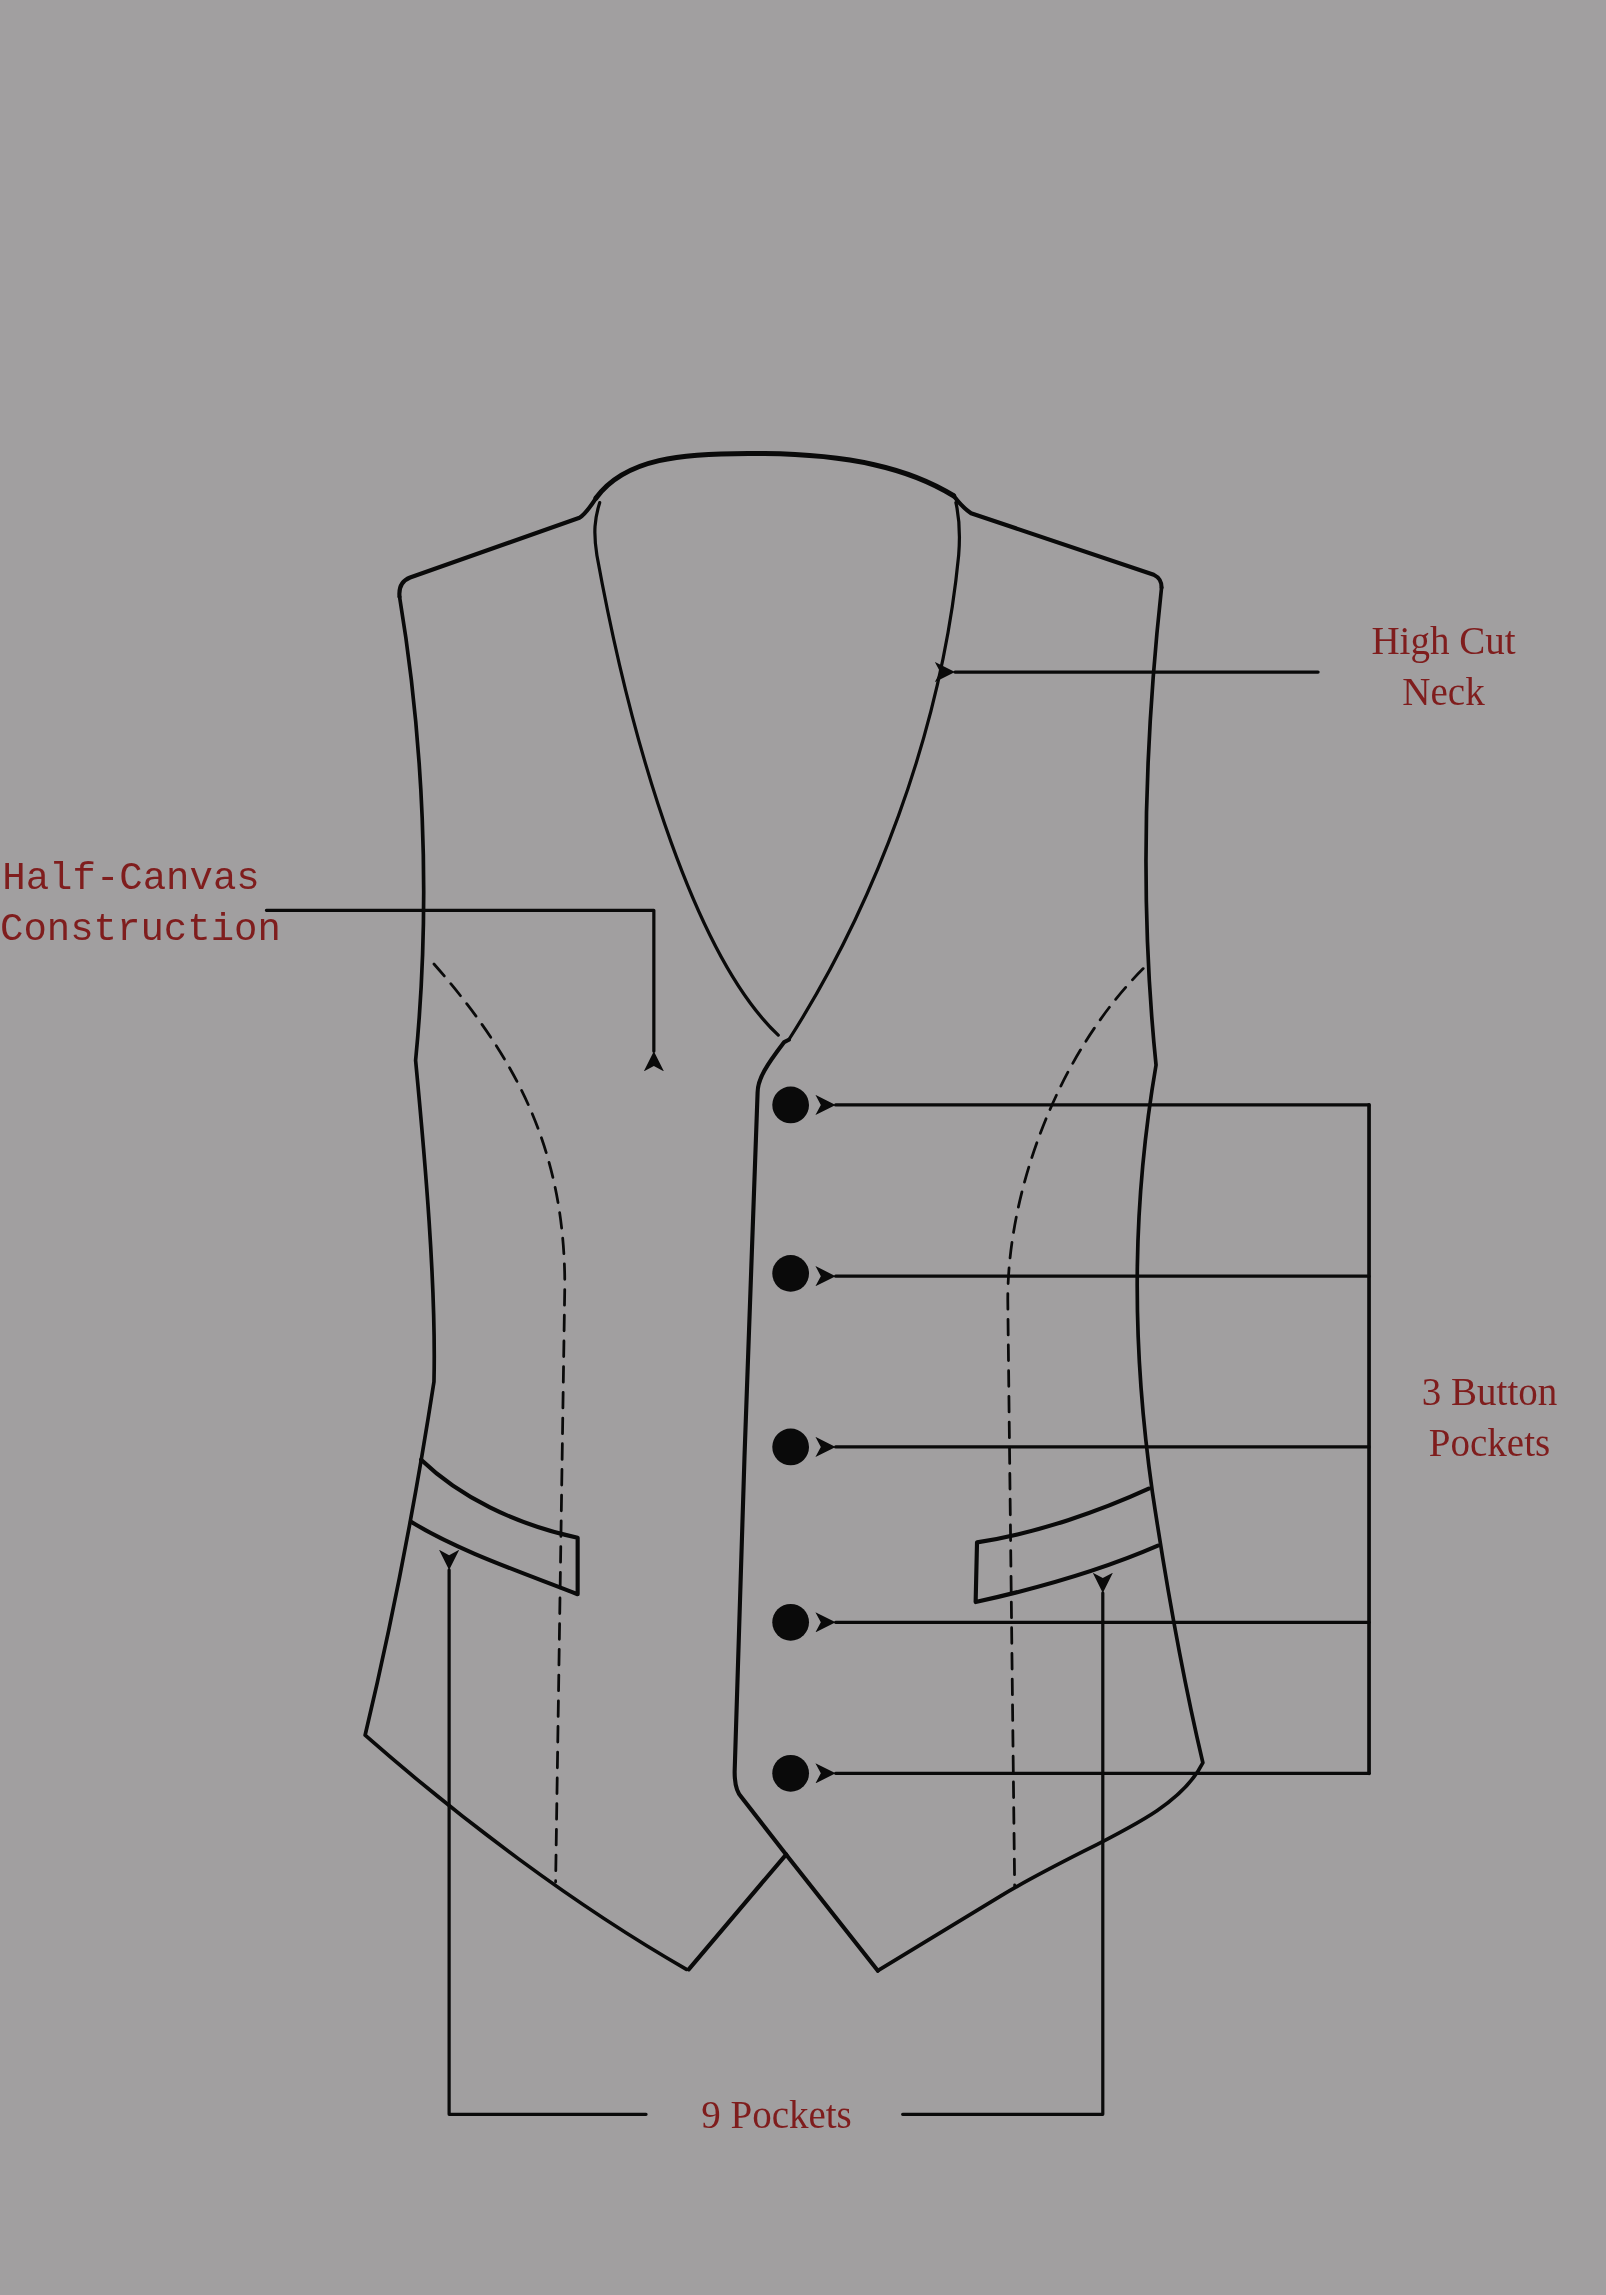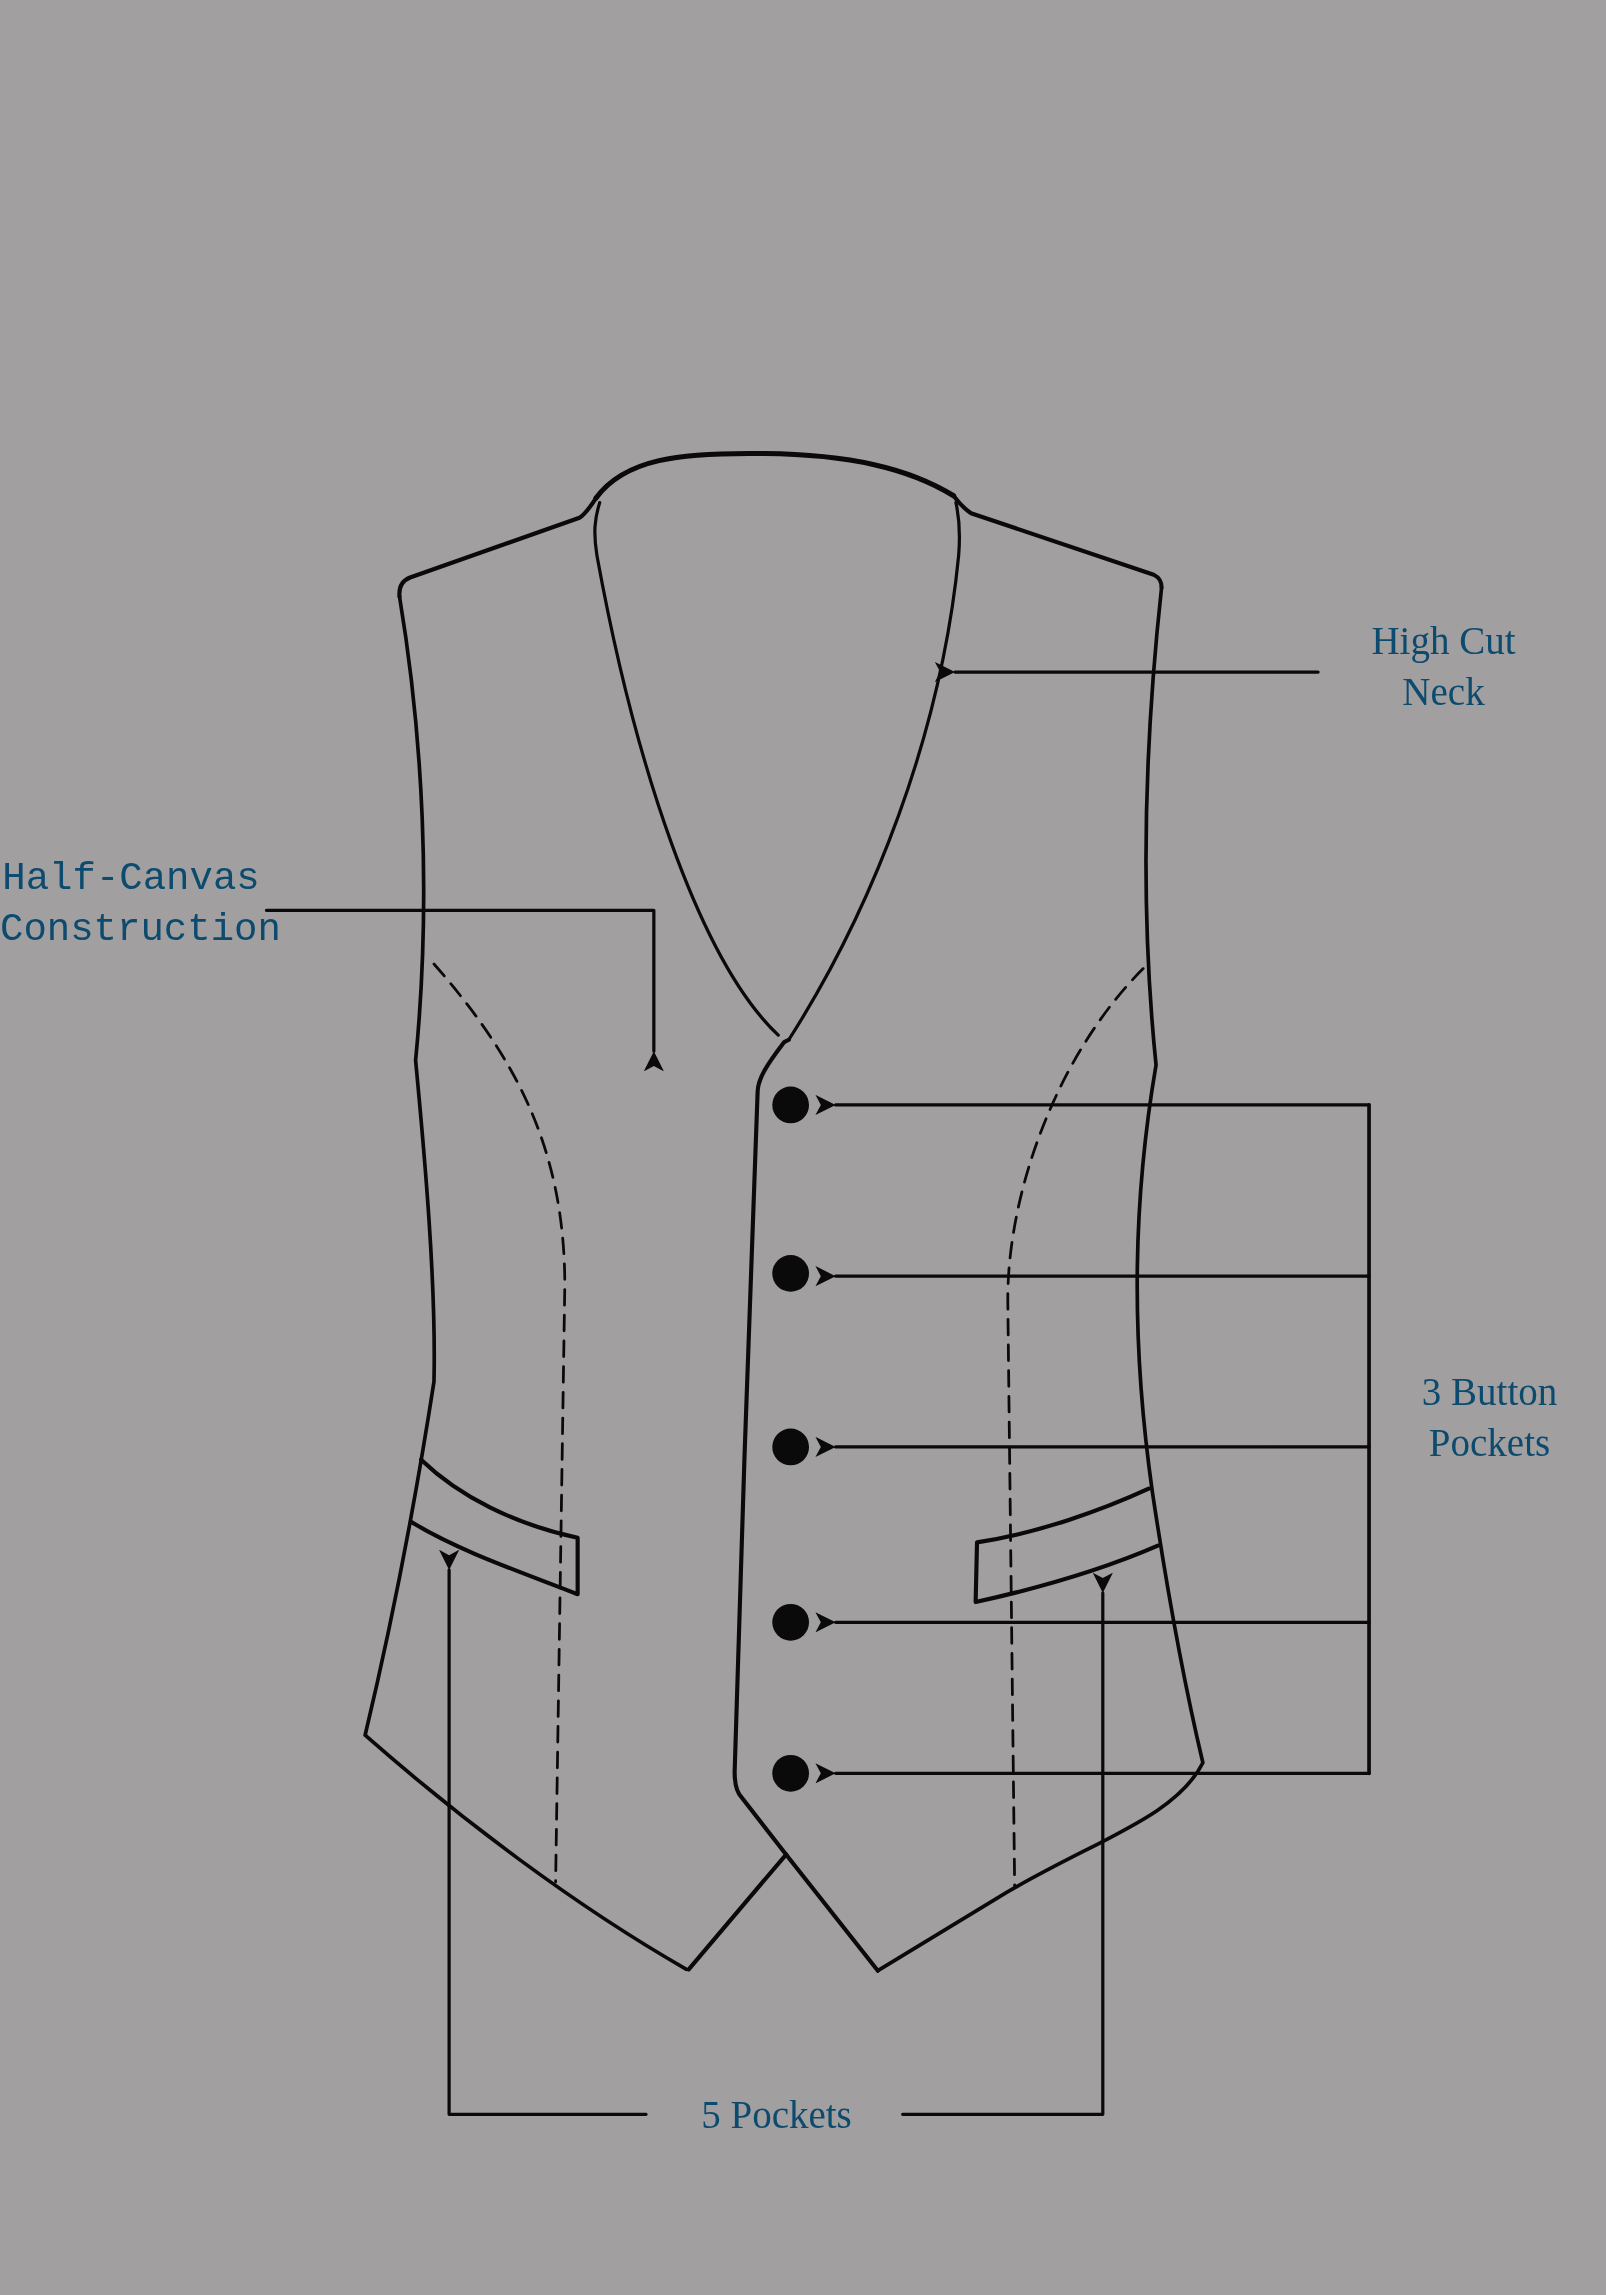--- a/index.html
+++ b/index.html
@@ -1,18 +1,18 @@
 <!DOCTYPE html>
 <html style="font-size:7.3px"><head>
 <meta charset="utf-8">
 <style>
   html, body { margin: 0; padding: 0; }
   body { width: 1607px; height: 2410px; background: #a19fa0; overflow: hidden; position: relative; }
   #stage { position: absolute; left: 0; top: 0; width: 1607px; height: 2410px; }
-  .lbl { position: absolute; font-family: "Liberation Serif", "DejaVu Serif", serif; color: #0c4a6e; font-size: 39px; line-height: 51px; text-align: center; white-space: nowrap; }
+  .lbl { position: absolute; font-family: "Liberation Serif", "DejaVu Serif", serif; color: #7f1d1d; font-size: 39px; line-height: 51px; text-align: center; white-space: nowrap; }
   .ln { fill: none; stroke: #0a0a0a; stroke-linecap: round; stroke-linejoin: round; }
 </style>
 </head>
 <body>
 
 <svg id="stage" viewBox="0 0 3500 5250" xmlns="http://www.w3.org/2000/svg">
   <defs>
     <marker id="ah" viewBox="0 0 20 20" refX="2" refY="10" markerWidth="10" markerHeight="10" orient="auto-start-reverse" markerUnits="userSpaceOnUse">
       <path d="M0,10 L20,0 L14,10 L20,20 Z" fill="#0a0a0a"></path>
     </marker>
@@ -88,15 +88,15 @@
   <div>Half-Canvas</div>
   <div>Construction</div>
 </div>
 
 <div class="lbl" style="left:1393px; top:1366px; width:193px;">
   <div>3 Button</div>
   <div>Pockets</div>
 </div>
 
 <div class="lbl" style="left:657px; top:2089px; width:239px;">
-  <span>5 Pockets</span>
+  <span>9 Pockets</span>
 </div>
 
 
 </body></html>

